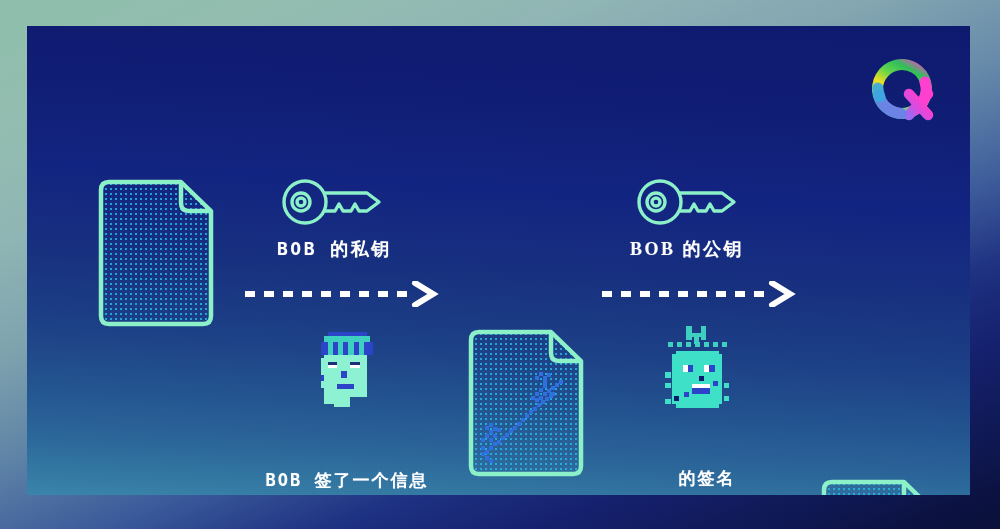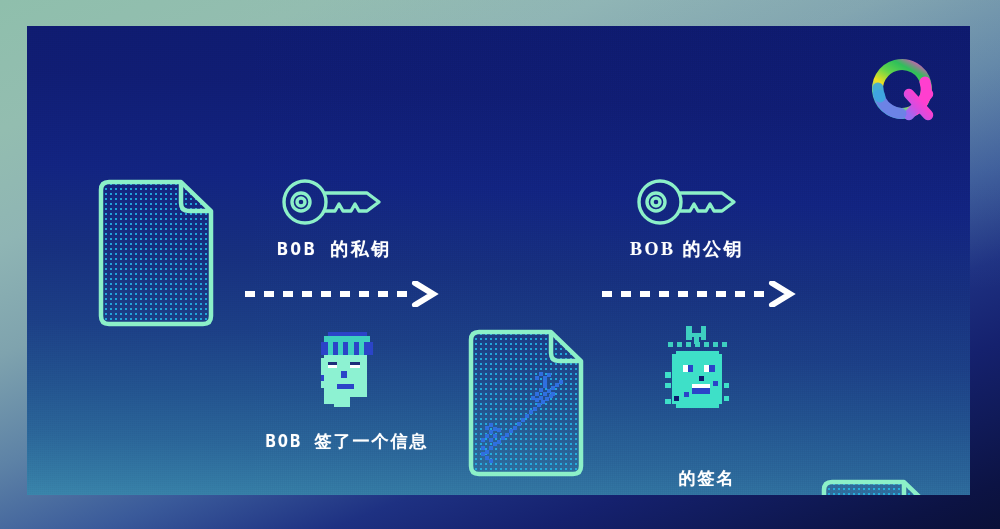--- a/index.html
+++ b/index.html
@@ -139,21 +139,21 @@
   #arrow-1        { left: 216px; top: 255px; }
   #doc-signed     { left: 438px; top: 152px; }
   #key-public     { left: 609px; top: 150px; }
   #lbl-public     { left: 603px; top: 211px; font-family: Liberation Serif, serif; }
   #arrow-2        { left: 573px; top: 255px; }
   #doc-verified   { left: 791px; top: 152px; }
 
   #punk-bob       { left: 281px; top: 300px; }
   #punk-alice     { left: 627px; top: 294px; }
 
-  #lbl-bob        { left: 180px; top: 404px; width: 280px; }
+  #lbl-bob        { left: 180px; top: 443px; width: 280px; }
   #lbl-alice      { left: 540px; top: 418px; width: 280px; }
 </style>
 </head>
 <body>
 
 <div id="stage">
 
   <div id="panel">
     <div class="grain"></div>
 

